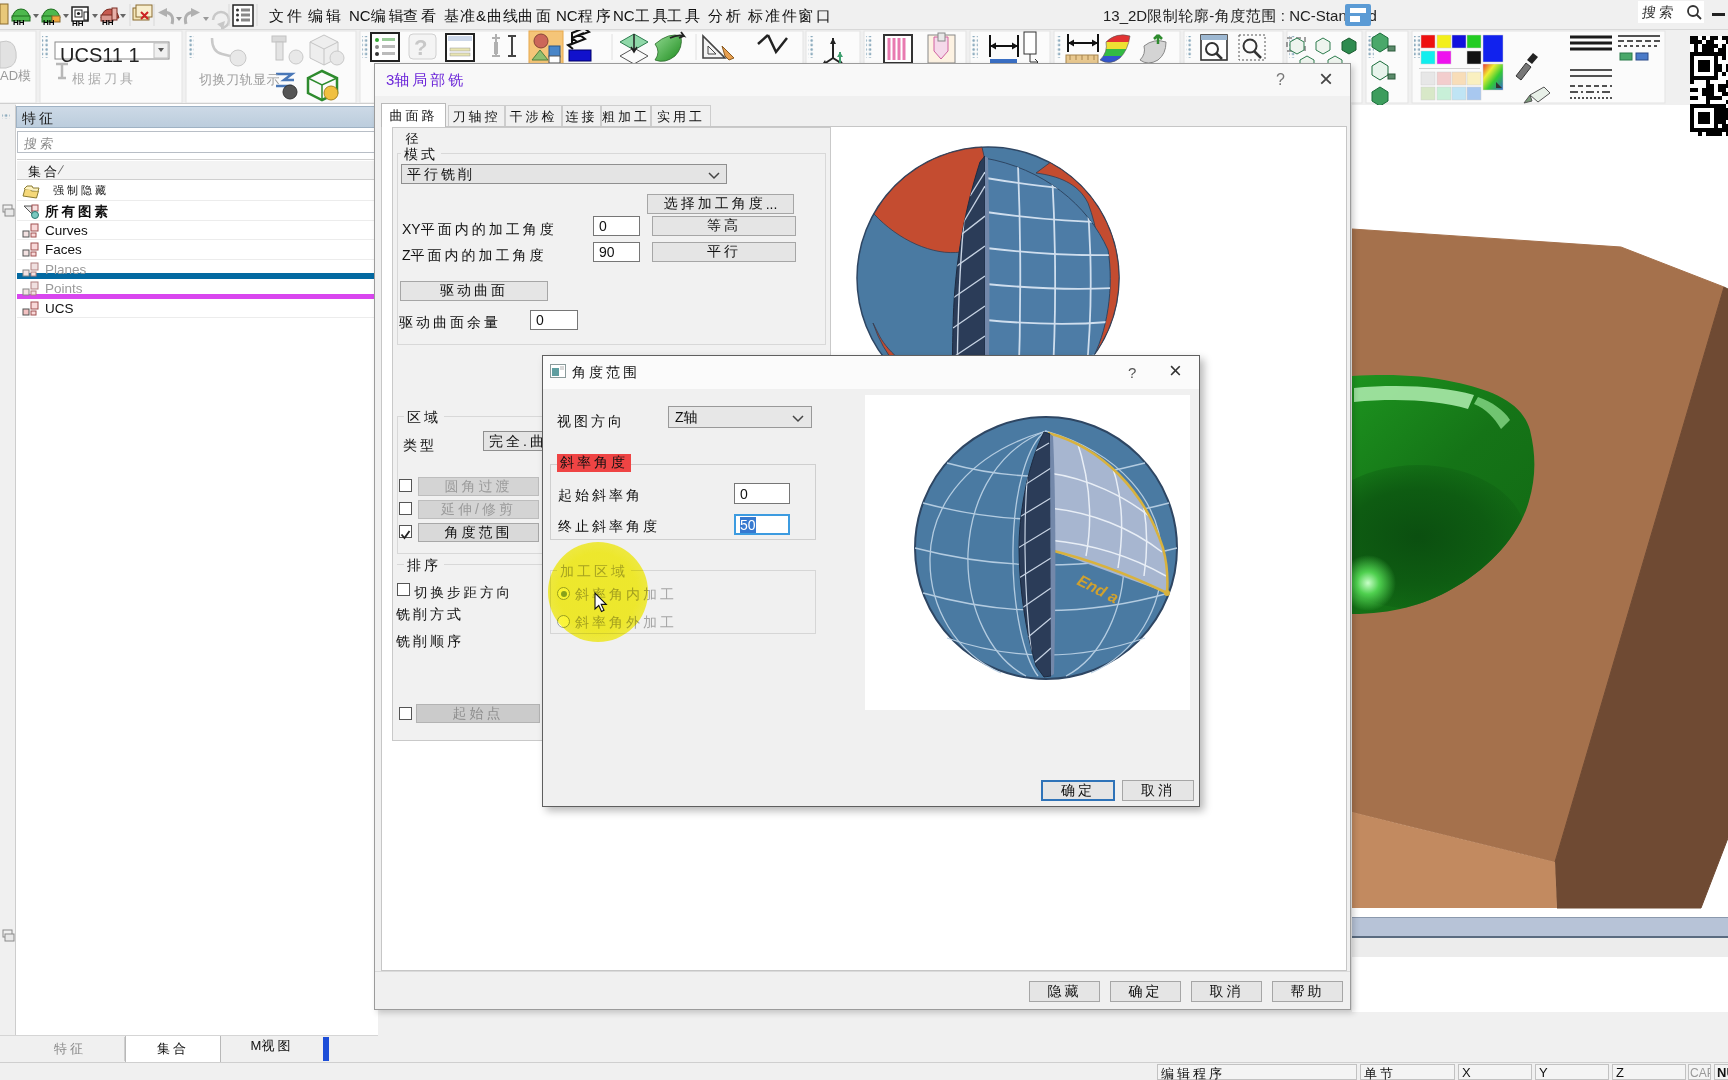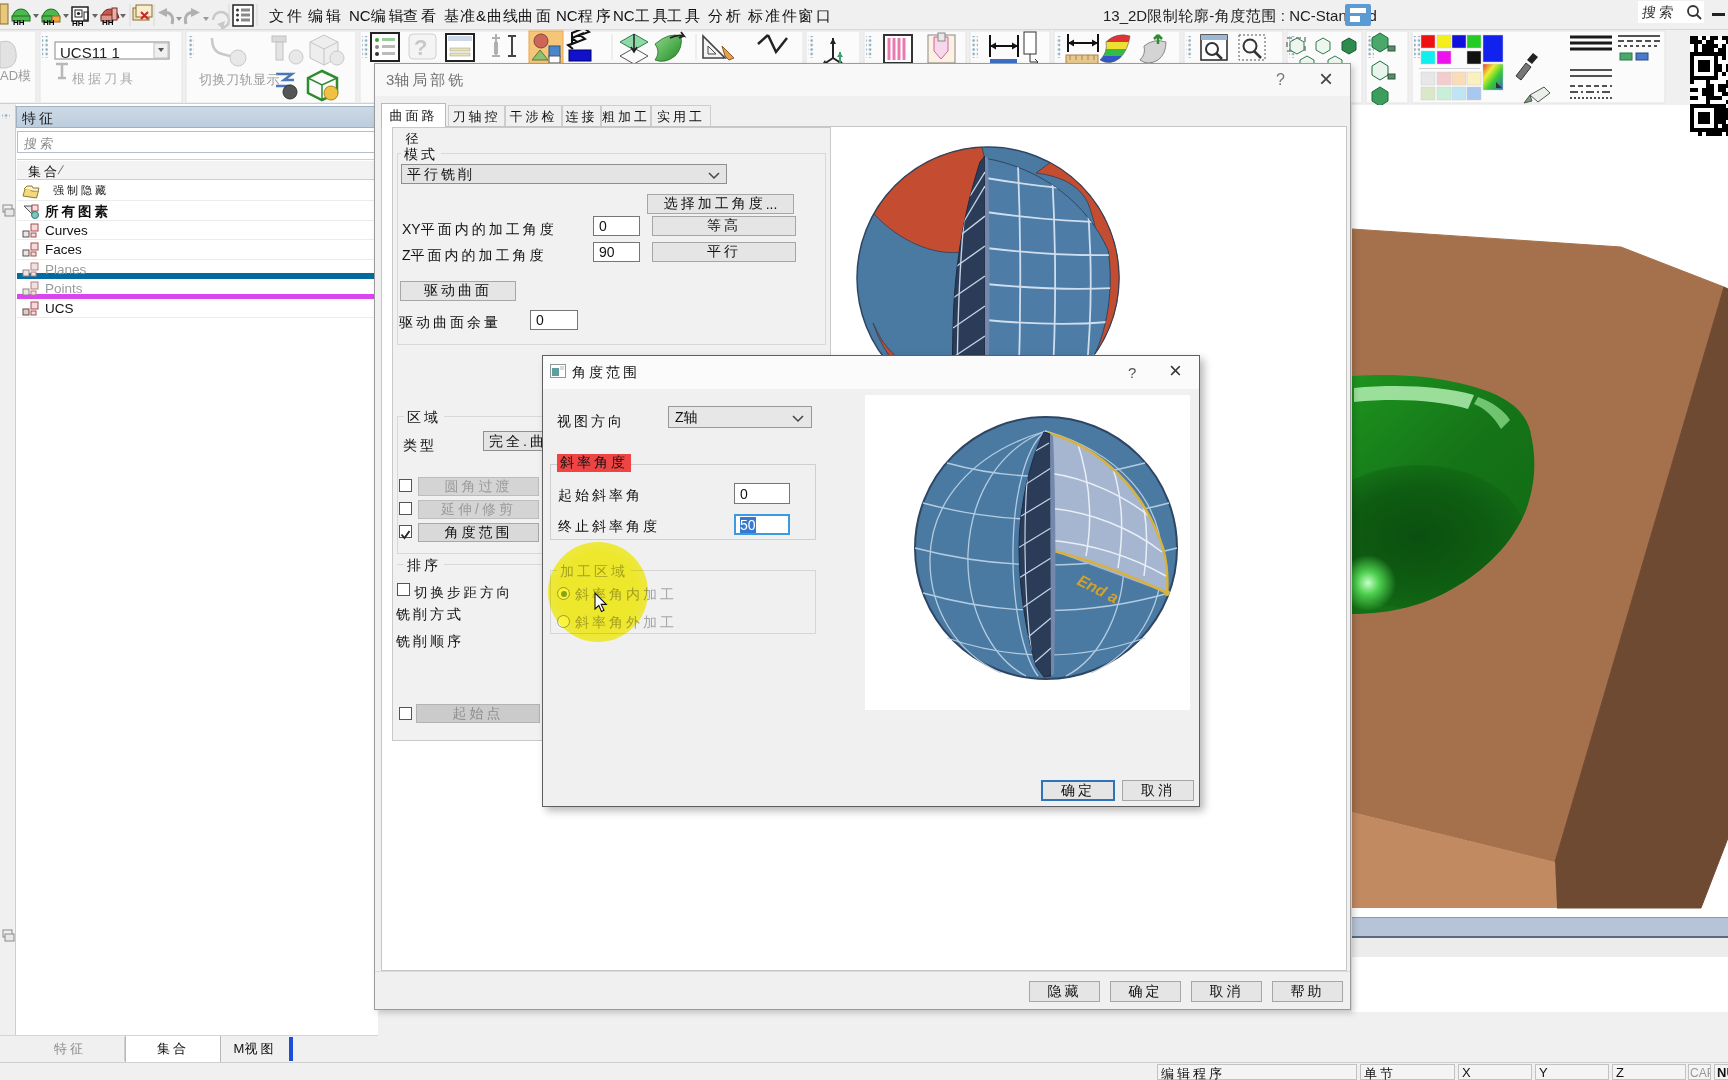--- a/index.html
+++ b/index.html
@@ -303,21 +303,21 @@
 <rect x="1620" y="23" width="12" height="7" fill="#4aa86a" stroke="#2a7a4a"></rect>
 <rect x="1636" y="23" width="12" height="7" fill="#4a7ac8" stroke="#2a4a88"></rect>
 <g stroke="#1a1a1a" stroke-width="1.4">
         <line x1="1570" y1="40" x2="1612" y2="40"></line>
         <line x1="1570" y1="46" x2="1612" y2="46"></line>
         <line x1="1570" y1="56" x2="1612" y2="56" stroke-dasharray="5 3"></line>
         <line x1="1570" y1="62" x2="1612" y2="62" stroke-dasharray="8 3 2 3"></line>
         <line x1="1570" y1="68" x2="1612" y2="68" stroke-dasharray="2 2"></line>
       </g>
 </svg>
-<span class="abs" style="left:60px;top:14px;font-size:15px;color:#222">UCS11 1</span>
+<span class="abs" style="left:60px;top:14px;font-size:20px;color:#222">UCS11 1</span>
 <span class="abs" style="left:0;top:37px;font-size:13px;color:#9a9a9a">AD<span class="cjk">模</span></span>
 <span class="abs cjk" style="left:72px;top:40px;font-size:13px;color:#a8a8a8">根据刀具</span>
 <span class="abs cjk" style="left:199px;top:41px;font-size:13px;color:#9a9a9a;letter-spacing:0.5px">切换刀轨显示</span>
 </div>
 <div class="abs" style="left:0;top:103px;width:375px;height:1px;background:#cfcfcf"></div>
 <div class="abs" style="left:1352px;top:107px;width:376px;height:2px;background:#6a6a6a"></div>
 
 <div class="abs" id="viewport" style="left:1352px;top:105px;width:376px;height:812px;background:#fff"><svg width="376" height="812" xmlns="http://www.w3.org/2000/svg">
 <defs>
 <radialGradient id="bowl" cx="0.5" cy="0.5" r="0.6">
@@ -536,21 +536,21 @@
   </div>
  </div>
 </div>
 <div class="abs" id="treetabs" style="left:0;top:1035px;width:378px;height:27px;background:#f0f0f0;border-top:1px solid #d5d5d5">
   <div class="abs" style="left:16px;top:1px;width:109px;height:24px;border-right:1px solid #cfcfcf;display:flex;align-items:center;justify-content:center">
       <span class="cjk" style="font-size:13px;color:#8a8a8a">特征</span>
     </div>
   <div class="abs" style="left:125px;top:0;width:96px;height:26px;background:#fff;border-left:1px solid #b8b8b8;border-right:1px solid #b8b8b8;display:flex;align-items:center;justify-content:center">
       <span class="cjk" style="font-size:13px;color:#111">集合</span>
     </div>
-  <div class="abs" style="left:221px;top:1px;width:72px;height:24px;border-right:4px solid #1d4ed8;display:flex;align-items:center;justify-content:center">
+  <div class="abs" style="left:221px;top:1px;width:108px;height:24px;border-right:6px solid #1d4ed8;display:flex;justify-content:center">
       <span style="font-size:13px;color:#111">M<span class="cjk">视图</span></span>
     </div>
 </div>
 
 <div class="abs" id="statusbar" style="left:0;top:1062px;width:1728px;height:18px;background:#f0f0f0;border-top:1px solid #cfcfcf">
  <div class="abs" style="left:1157px;top:1px;width:200px;height:16px;border:1px solid #c2c2c2;background:#f4f4f4">
       <span class="cjk" style="font-size:13px;position:absolute;left:3px;top:0">编辑程序</span>
     </div>
  <div class="abs" style="left:1360px;top:1px;width:95px;height:16px;border:1px solid #c2c2c2;background:#f4f4f4">
       <span class="cjk" style="font-size:13px;position:absolute;left:3px;top:0">单节</span>
@@ -567,21 +567,21 @@
  <div class="abs" style="left:1688px;top:1px;width:23px;height:16px;border:1px solid #c2c2c2;background:#f4f4f4;overflow:hidden">
       <span style="font-size:12px;position:absolute;left:1px;top:1px;color:#999">CAP</span>
     </div>
  <div class="abs" style="left:1714px;top:1px;width:16px;height:16px;border:1px solid #c2c2c2;background:#f4f4f4;overflow:hidden">
       <span style="font-size:13px;position:absolute;left:2px;top:0;font-weight:bold">NU</span>
     </div>
 </div>
 
 <div class="abs" id="dlg1" style="left:374px;top:63px;width:977px;height:947px;background:#f0f0f0;border:1px solid #9b9b9b;box-shadow:3px 3px 6px rgba(0,0,0,.18)">
  <div class="abs" style="left:0;top:0;width:975px;height:32px;background:#f8f8f8"></div>
- <span class="abs" style="left:11px;top:7px;font-size:15px;color:#737373">3<span class="cjk">轴局部铣</span></span>
+ <span class="abs" style="left:11px;top:7px;font-size:15px;color:#6d28d9">3<span class="cjk">轴局部铣</span></span>
  <span class="abs" style="left:901px;top:7px;font-size:16px;color:#777">?</span>
  <span class="abs" style="left:944px;top:1px;font-size:24px;color:#444">×</span>
 
  <div class="abs" style="left:6px;top:39px;width:65px;height:24px;background:#fff;border:1px solid #b9b9b9;border-bottom:none;z-index:3;text-align:center"><span class="cjk" style="font-size:13px;line-height:23px">曲面路径</span></div>
  <div class="abs" style="left:73px;top:41px;width:57px;height:22px;border:1px solid #cdcdcd;border-bottom:none;text-align:center"><span class="cjk" style="font-size:13px;line-height:21px">刀轴控制</span></div>
  <div class="abs" style="left:130px;top:41px;width:57px;height:22px;border:1px solid #cdcdcd;border-bottom:none;text-align:center"><span class="cjk" style="font-size:13px;line-height:21px">干涉检查</span></div>
  <div class="abs" style="left:187px;top:41px;width:39px;height:30px;border:1px solid #cdcdcd;border-bottom:none;text-align:center"><span class="cjk" style="font-size:13px;line-height:21px">连接</span></div>
  <div class="abs" style="left:226px;top:41px;width:50px;height:22px;border:1px solid #cdcdcd;border-bottom:none;text-align:center"><span class="cjk" style="font-size:13px;line-height:21px">粗加工</span></div>
  <div class="abs" style="left:276px;top:41px;width:60px;height:22px;border:1px solid #cdcdcd;border-bottom:none;text-align:center"><span class="cjk" style="font-size:13px;line-height:21px">实用工具</span></div>
 
@@ -648,21 +648,21 @@
  <span class="lbl" style="left:27px;top:157px">XY<span class="cjk">平面内的加工角度</span></span>
  <div class="inp" style="left:218px;top:152px;width:47px;height:20px">0</div>
  <div class="btn" style="left:277px;top:152px;width:144px;height:20px">
       <span class="cjk">等高</span>
     </div>
  <span class="lbl" style="left:27px;top:183px">Z<span class="cjk">平面内的加工角度</span></span>
  <div class="inp" style="left:218px;top:178px;width:47px;height:20px">90</div>
  <div class="btn" style="left:277px;top:178px;width:144px;height:20px">
       <span class="cjk">平行</span>
     </div>
- <div class="btn" style="left:25px;top:217px;width:116px;height:20px">
+ <div class="btn" style="left:25px;top:217px;width:148px;height:20px">
       <span class="cjk">驱动曲面</span>
     </div>
  <span class="lbl" style="left:24px;top:250px"><span class="cjk">驱动曲面余量</span></span>
  <div class="inp" style="left:155px;top:246px;width:48px;height:20px">0</div>
 
  <div class="grp" style="left:22px;top:352px;width:429px;height:138px"></div>
  <span class="grplbl cjk" style="left:29px;top:345px">区域</span>
  <span class="lbl" style="left:28px;top:373px"><span class="cjk">类型</span></span>
  <div class="abs" style="left:108px;top:367px;width:343px;height:20px;background:#e4e4e4;border:1px solid #8f8f8f">
    <span class="cjk" style="font-size:14px;position:absolute;left:5px;top:1px">完全.曲面边界</span>

